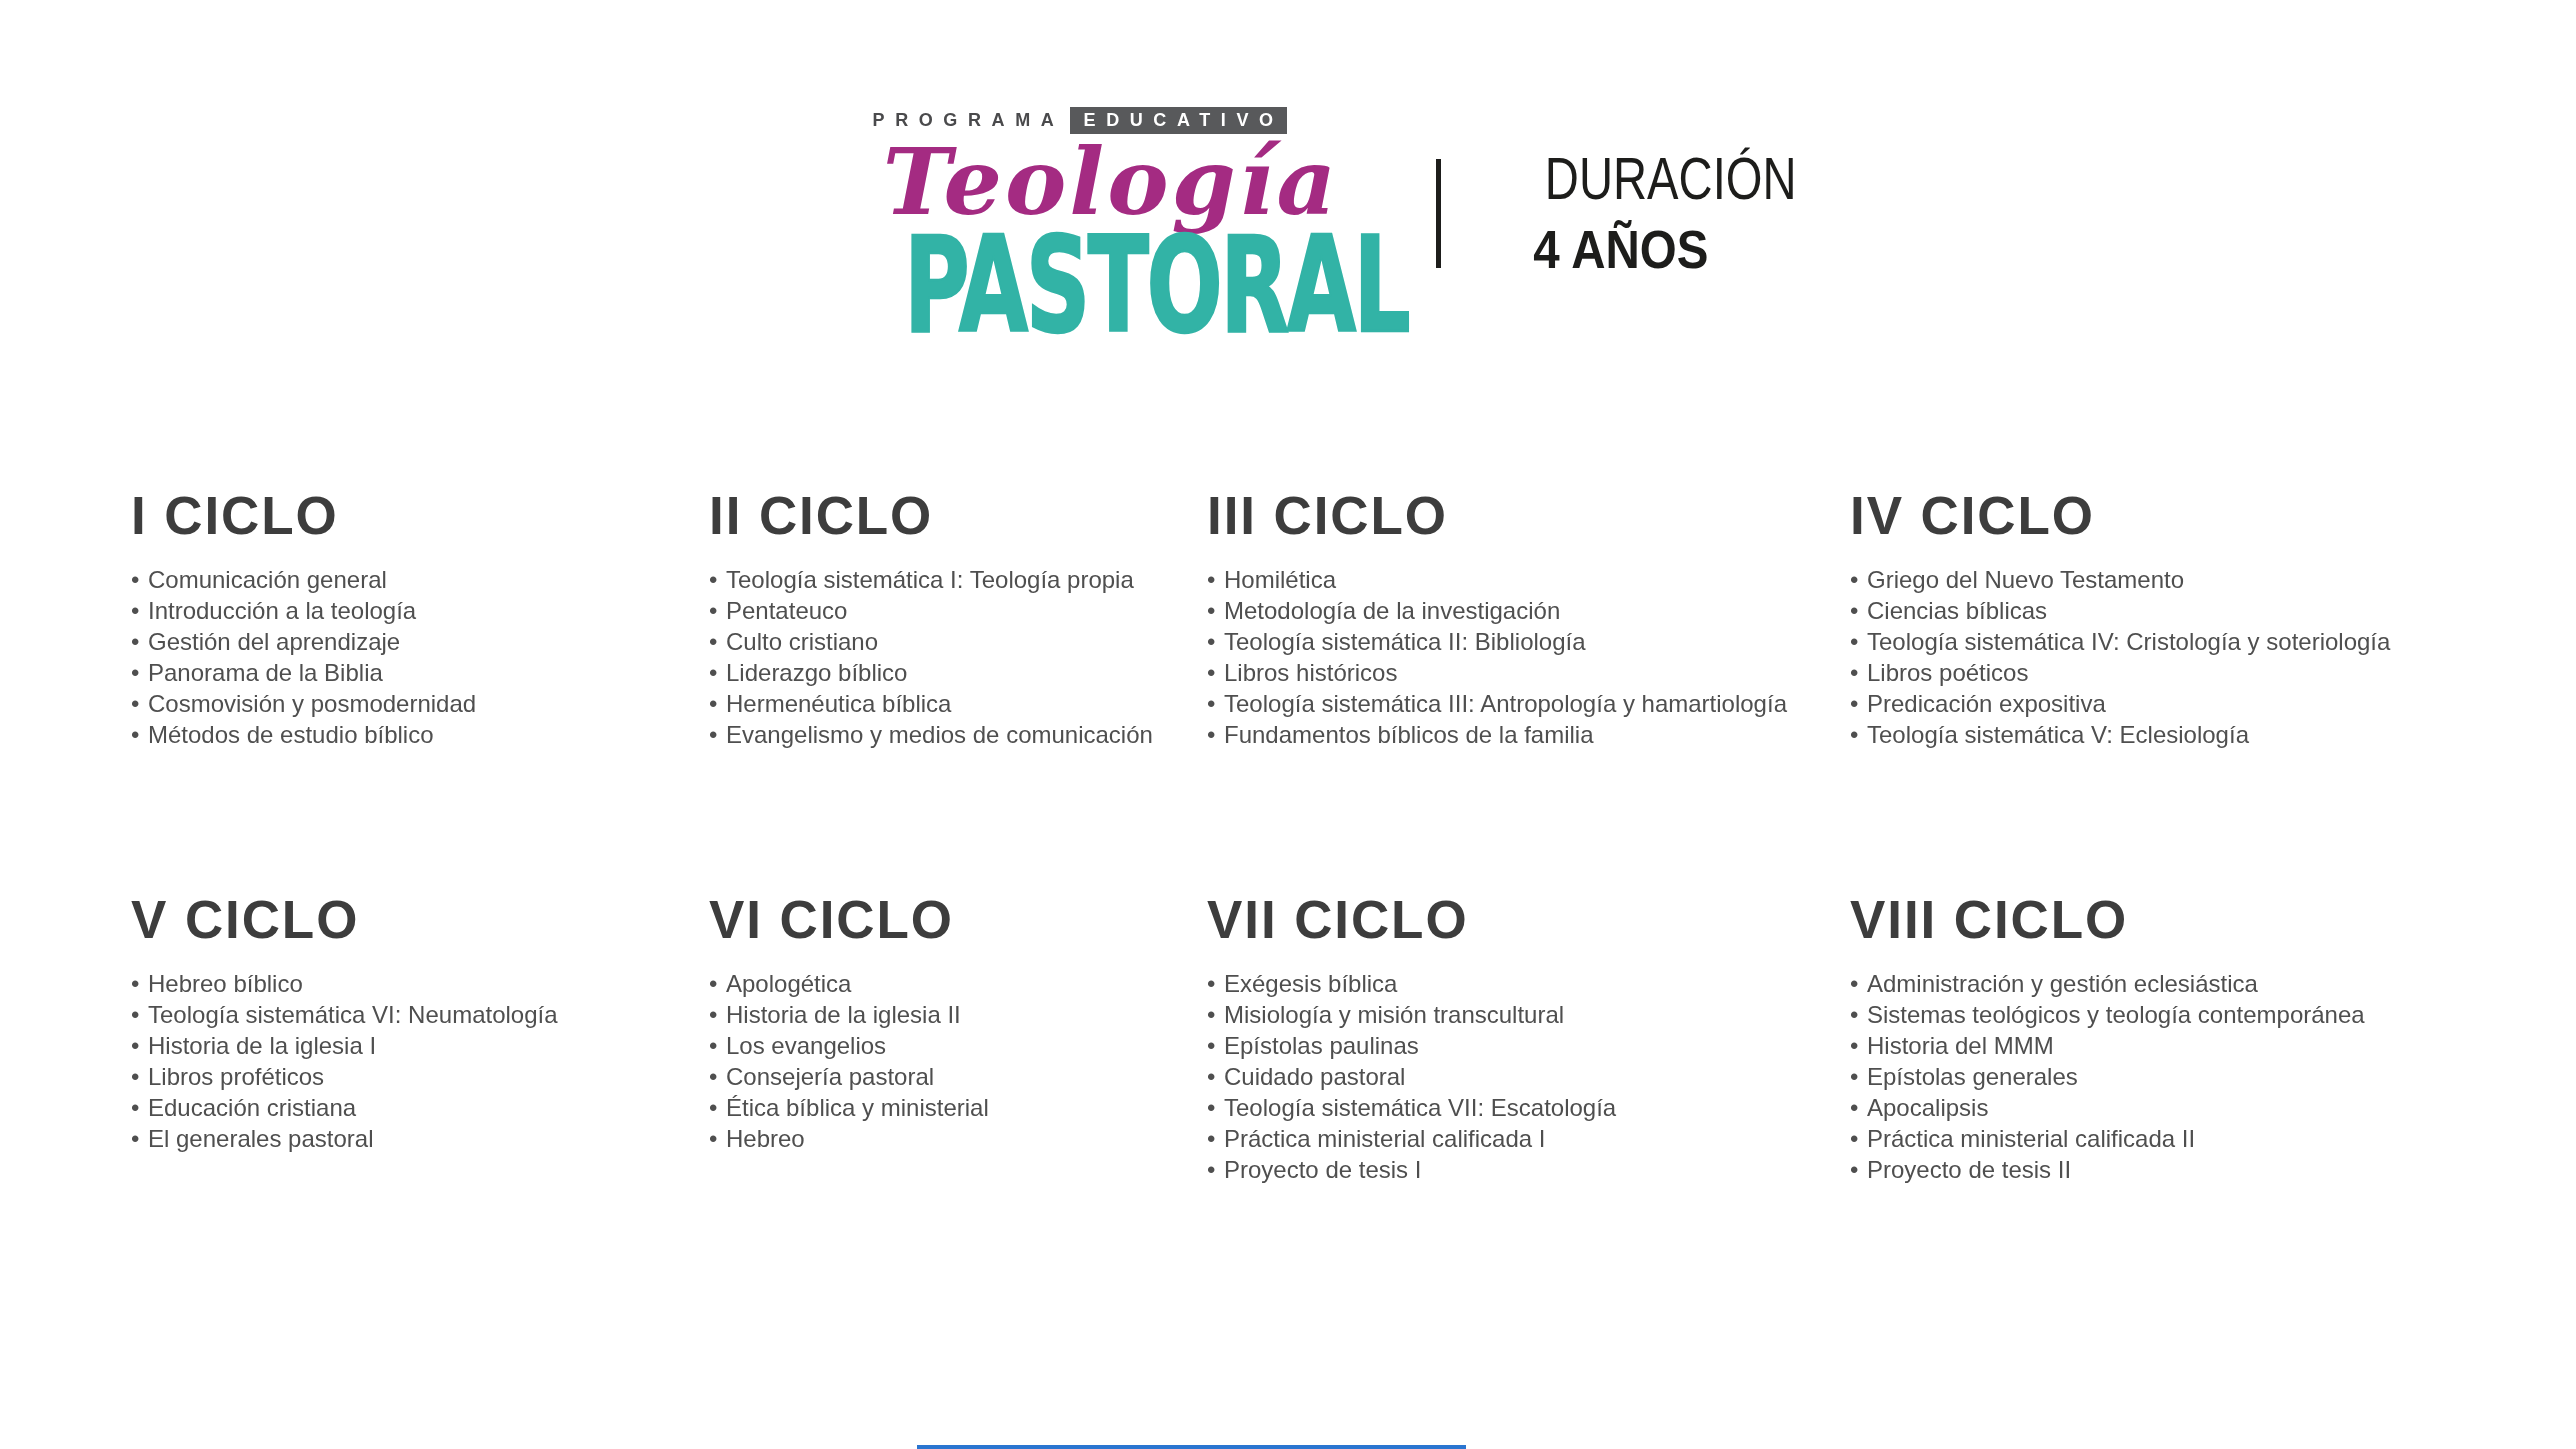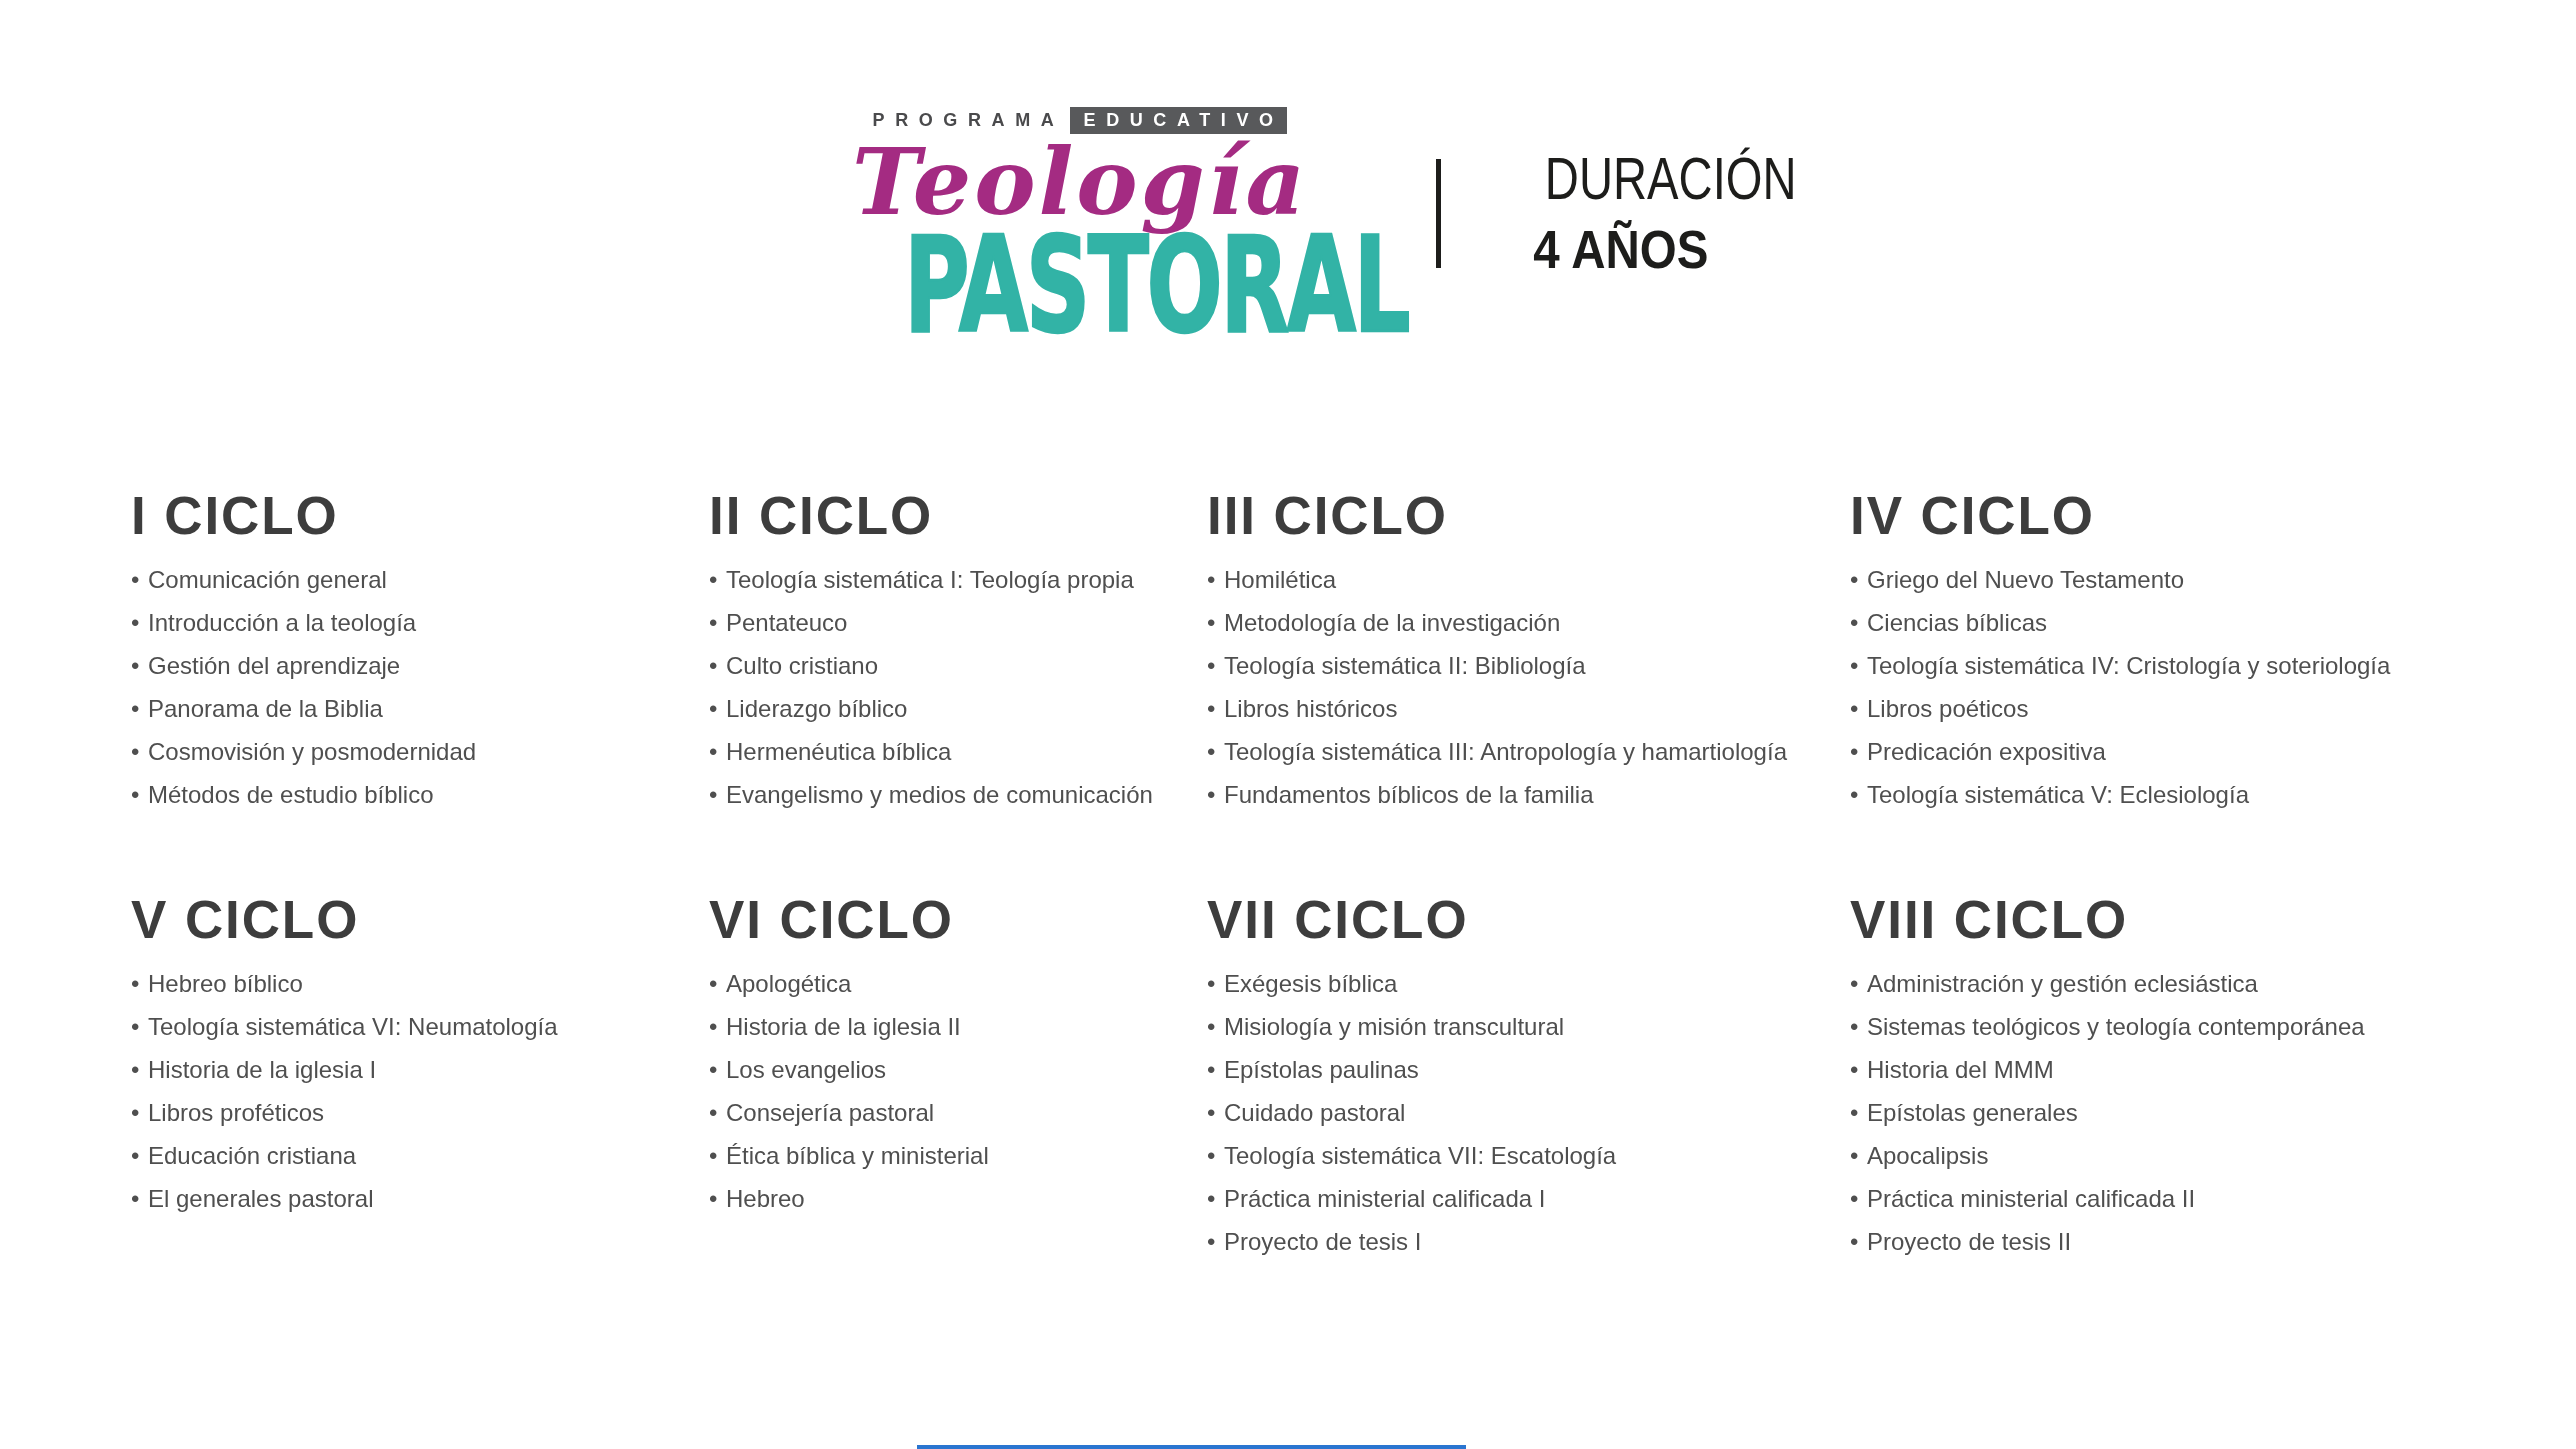--- a/index.html
+++ b/index.html
@@ -4,21 +4,21 @@
 <style>
   * { margin:0; padding:0; box-sizing:border-box; }
   html,body { background:#ffffff; }
   body { font-family:"Liberation Sans", sans-serif; }
   .page {
     position:relative; width:2576px; height:1449px;
     background:#ffffff; overflow:hidden;
   }
 
   
-  .brand { position:absolute; left:821px; top:107px; width:518px; text-align:center; }
+  .brand { position:absolute; left:821px; top:107px; width:518px; text-align:right; }
   .tagline {
     display:flex; align-items:center; justify-content:center;
     height:27px; white-space:nowrap;
   }
   .tag-left {
     font-size:18px; font-weight:bold; letter-spacing:10.6px;
     color:#4a4a4c; padding-right:5.8px;
   }
   .tag-badge {
     font-size:18px; font-weight:bold; letter-spacing:10.6px;
@@ -60,21 +60,21 @@
   .c2 { left:709px; }
   .c3 { left:1207px; }
   .c4 { left:1850px; }
 
   .cycle-title {
     font-size:53px; font-weight:bold; letter-spacing:1.9px;
     color:#3d3d3d; line-height:42px; margin-bottom:27px; white-space:nowrap;
   }
   .course-list { list-style:none; }
   .course-list li {
-    font-size:24px; line-height:31px; color:#4f4f4f; white-space:nowrap;margin-top:12px;
+    font-size:24px; line-height:31px; color:#4f4f4f; white-space:nowrap;
   }
   .course-list li::before { content:"\2022"; margin-right:8.6px; color:#4f4f4f; }
 
   .bottom-bar {
     position:absolute; left:917px; bottom:0; width:549px; height:3.8px;
   }
 </style>
 </head>
 <body>
 

